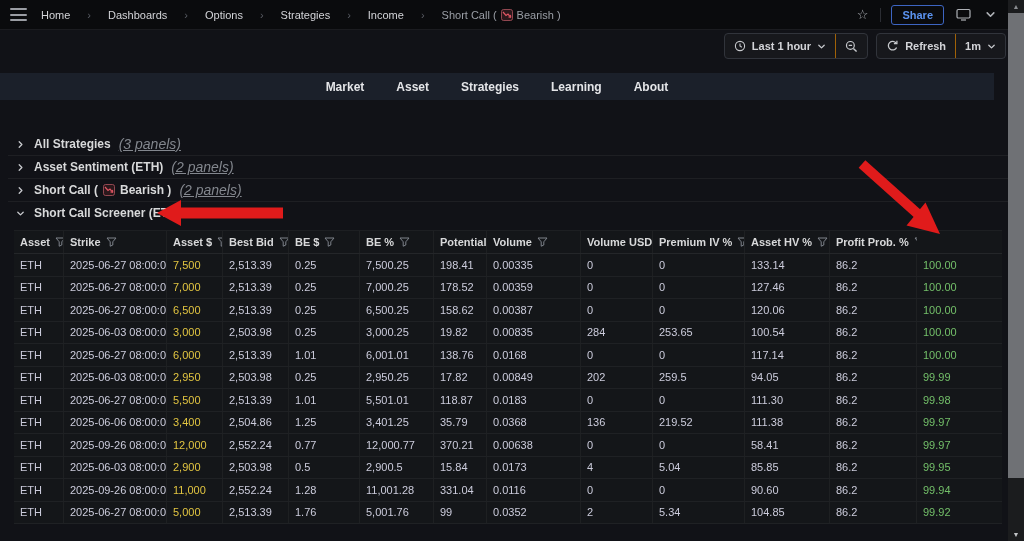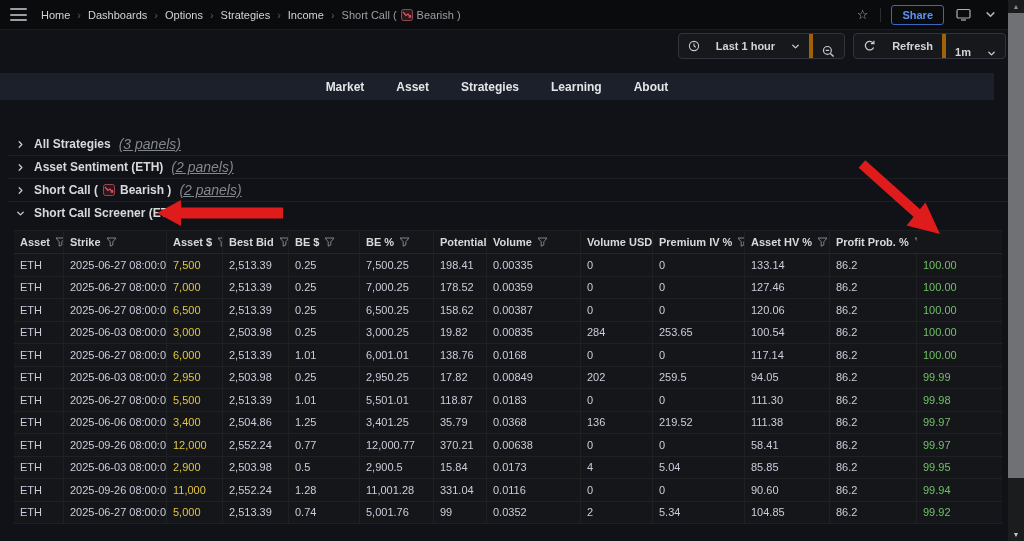--- a/index.html
+++ b/index.html
@@ -7,39 +7,39 @@
        font-family:"Liberation Sans",sans-serif;color:#ccccdc;
        -webkit-font-smoothing:antialiased;}
   .stage{position:absolute;inset:0;}
 
   
   .topbar{position:absolute;left:0;top:0;width:1008px;height:29px;background:#0a0b0d;
           border-bottom:1px solid #1b1c20;display:flex;align-items:center;z-index:5;}
   .hamburger{background:none;border:0;padding:0;margin:0 0 0 10px;width:17px;height:13px;
              display:flex;flex-direction:column;justify-content:space-between;cursor:pointer;}
   .hamburger .hline{display:block;height:2px;width:17px;background:#9a9da3;border-radius:1px;}
-  .breadcrumb{display:flex;align-items:center;margin-left:14px;font-size:11px;gap:7px;}
+  .breadcrumb{display:flex;align-items:center;margin-left:14px;font-size:11px;gap:17px;}
   .crumb{color:#d3d4d8;cursor:pointer;}
   .crumb-sep{color:#5a5d64;font-size:11px;}
   .crumb-current{color:#9b9fa6;display:flex;align-items:center;gap:4px;}
   .topbar-right{margin-left:auto;display:flex;align-items:center;gap:10px;padding-right:10px;}
   .icon-btn{background:none;border:0;color:#aeb1b6;display:flex;align-items:center;cursor:pointer;padding:2px;}
   .star{font-size:13px;line-height:1;color:#aeb1b6;}
   .vdiv{width:1px;height:14px;background:#2b2d33;}
   .share-btn{background:transparent;border:1px solid #3d65c2;color:#5b93f0;font-size:11px;
              font-weight:700;border-radius:3px;padding:3px 10px;cursor:pointer;
              font-family:"Liberation Sans",sans-serif;}
 
   
   .toolbar{position:absolute;top:33px;right:18px;display:flex;gap:8px;z-index:4;}
   .btn-group{display:flex;background:#17181c;border:1px solid #31343b;border-radius:4px;overflow:hidden;}
   .tbtn{background:transparent;border:0;color:#d3d4d8;font-size:11px;font-weight:600;
-        display:flex;align-items:center;gap:16px;padding:0 9px;height:24px;cursor:pointer;
+        display:flex;align-items:center;gap:6px;padding:0 9px;height:24px;cursor:pointer;
         font-family:"Liberation Sans",sans-serif;}
-  .tbtn + .tbtn{border-left:4px solid #a16207;align-items:flex-end;}
+  .tbtn + .tbtn{border-left:1px solid #a16207;}
 
   
   .navband{position:absolute;left:0;top:73px;width:994px;height:27px;background:#1b202a;
            display:flex;align-items:center;justify-content:center;gap:20px;z-index:1;}
   .navtab{color:#e4e5e8;font-size:12px;font-weight:700;cursor:pointer;padding:0 6px;}
 
   
   .sections{position:absolute;left:8px;top:133px;width:1000px;z-index:1;}
   .section-row{height:22px;display:flex;align-items:center;gap:8px;padding-left:8px;
                border-bottom:1px solid rgba(255,255,255,0.055);cursor:pointer;}
@@ -478,21 +478,21 @@
           <div class="td">0</div>
           <div class="td">90.60</div>
           <div class="td">86.2</div>
           <div class="td c-green">99.94</div>
         </div>
         <div class="trow" style="grid-template-columns: 50px 103px 56px 66px 71px 74px 53px 94px 72px 92px 85px 87px 85px;">
           <div class="td">ETH</div>
           <div class="td">2025-06-27 08:00:00</div>
           <div class="td c-yellow">5,000</div>
           <div class="td">2,513.39</div>
-          <div class="td">0.74</div>
+          <div class="td">1.76</div>
           <div class="td">5,001.76</div>
           <div class="td">99</div>
           <div class="td">0.0352</div>
           <div class="td">2</div>
           <div class="td">5.34</div>
           <div class="td">104.85</div>
           <div class="td">86.2</div>
           <div class="td c-green">99.92</div>
         </div>
       </div>

